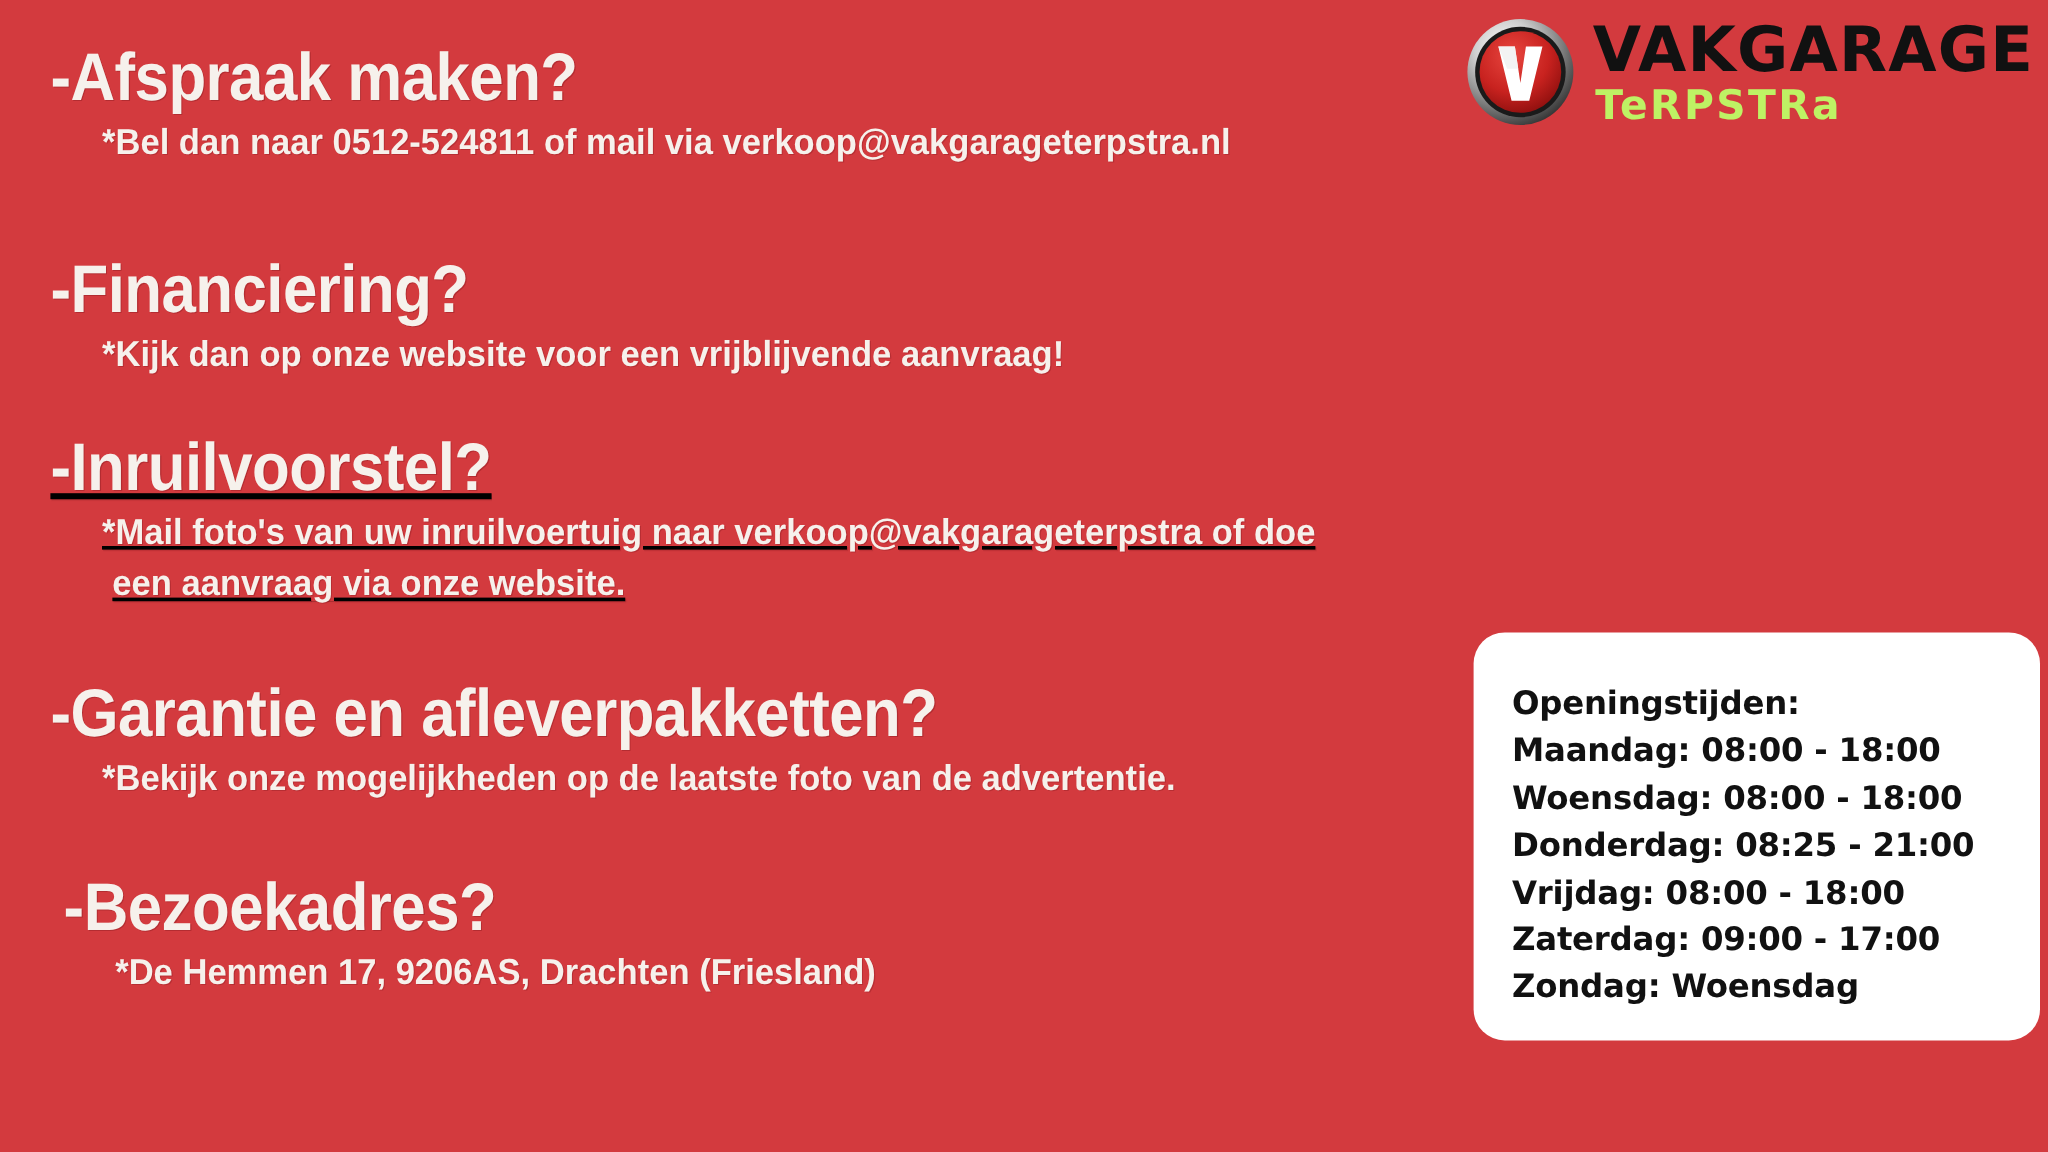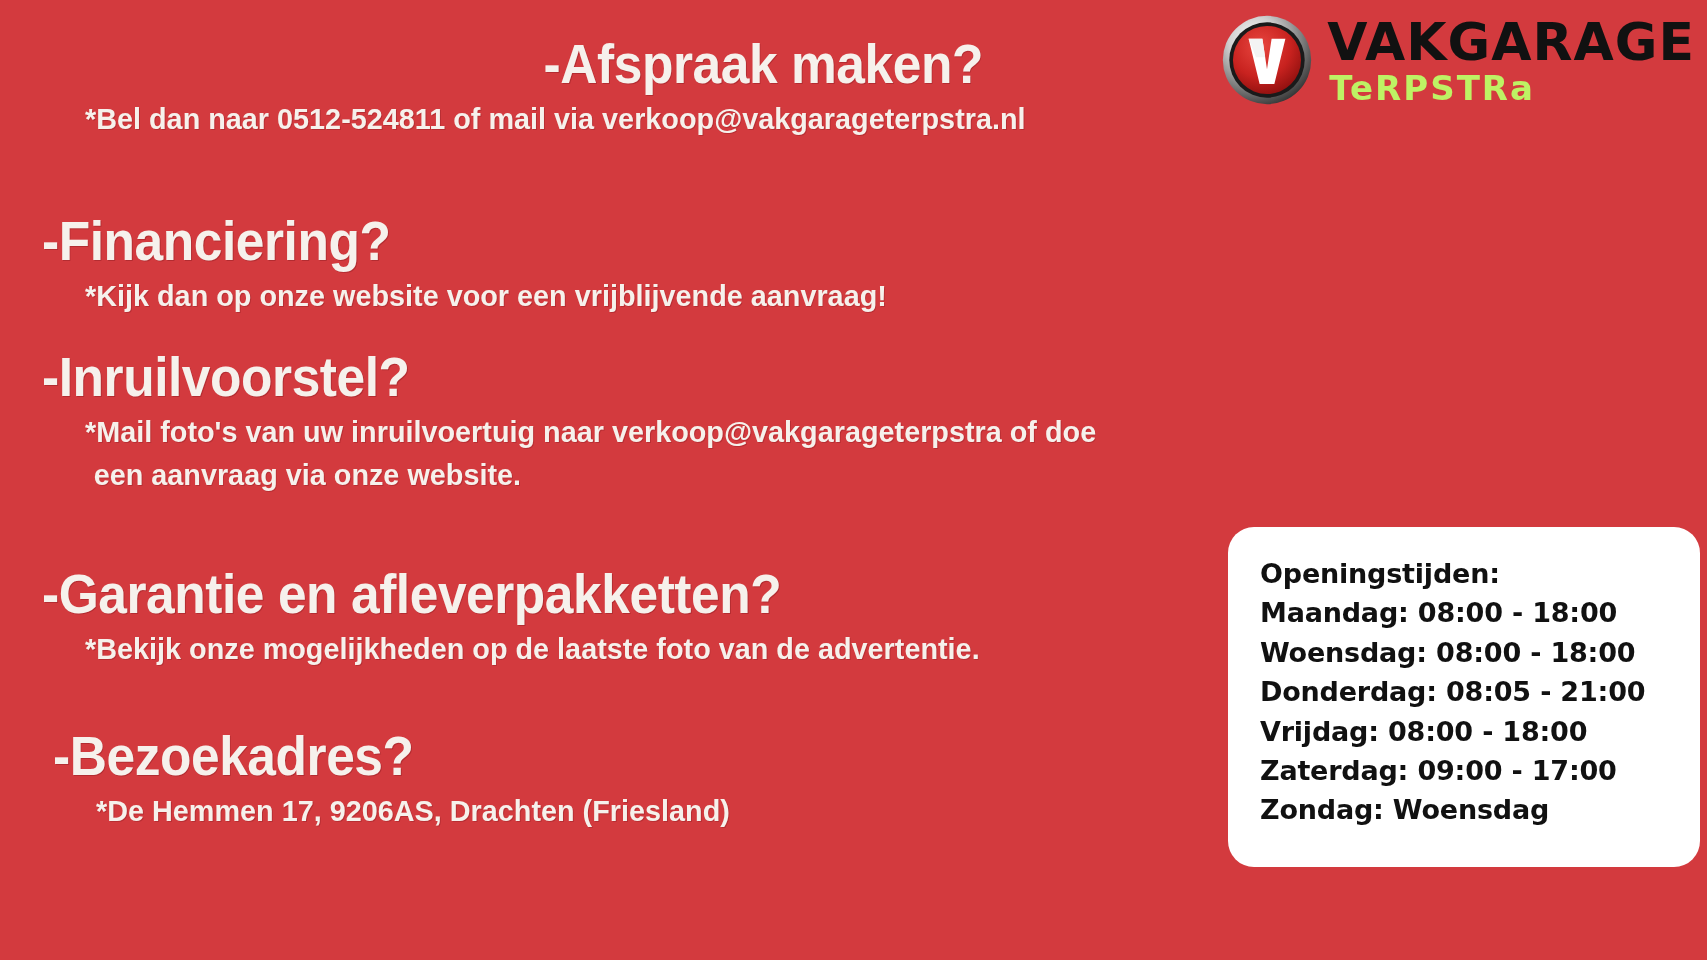--- a/index.html
+++ b/index.html
@@ -85,37 +85,37 @@
     line-height: 1.42;
     margin-left: 43px;
     margin-top: 6px;
     transform: scaleX(0.96);
     transform-origin: left top;
     white-space: nowrap;
     text-shadow: 1px 1px 0 rgba(120,20,25,0.30);
   }
   .sub .line2 { display: block; margin-left: 9px; }
 
-  #block-afspraak      { top: 36px; text-align: right; }
+  #block-afspraak      { top: 36px; }
   #block-financiering  { top: 213px; }
-  #block-inruil        { top: 349px; }
+  #block-inruil        { top: 361px; text-decoration: underline; }
   #block-garantie      { top: 566px; }
   #block-bezoekadres   { top: 728px; margin-left: 11px; }
 
   
   #hours-card {
     position: absolute;
     left: 1228px;
     top: 527px;
     width: 472px;
     height: 340px;
     background: #ffffff;
     border-radius: 26px;
     box-sizing: border-box;
-    padding: 27px 0 0 32px;
+    padding: 40px 0 0 32px;
   }
   .hours-line {
     font-family: "DejaVu Sans", sans-serif;
     font-weight: bold;
     font-size: 27px;
     line-height: 1.46;
     color: #111111;
     white-space: nowrap;
     letter-spacing: -0.2px;
   }
@@ -177,19 +177,19 @@
 
   <div class="block" id="block-bezoekadres">
     <div class="heading">-Bezoekadres?</div>
     <div class="sub">*De Hemmen 17, 9206AS, Drachten (Friesland)</div>
   </div>
 
   <div id="hours-card">
     <div class="hours-line">Openingstijden:</div>
     <div class="hours-line">Maandag: 08:00 - 18:00</div>
     <div class="hours-line">Woensdag: 08:00 - 18:00</div>
-    <div class="hours-line">Donderdag: 08:05 - 21:00</div>
+    <div class="hours-line">Donderdag: 08:25 - 21:00</div>
     <div class="hours-line">Vrijdag: 08:00 - 18:00</div>
     <div class="hours-line">Zaterdag: 09:00 - 17:00</div>
     <div class="hours-line">Zondag: Woensdag</div>
   </div>
 
 </div>
 
 </body></html>

